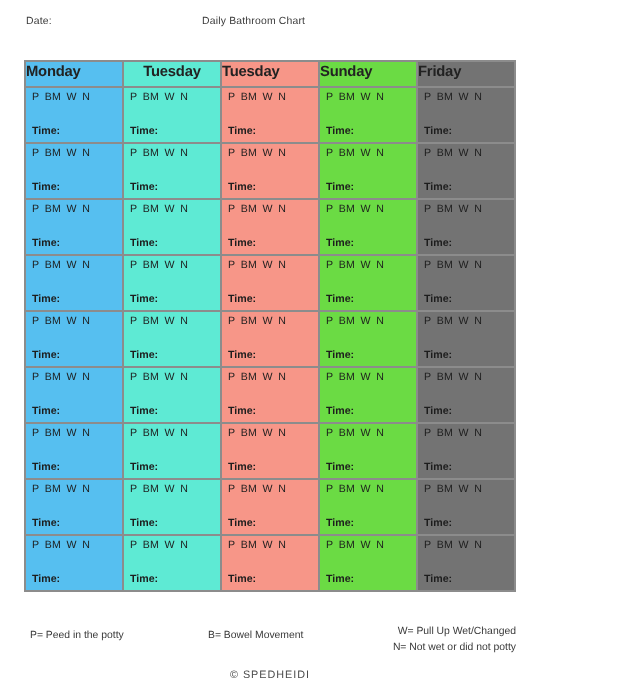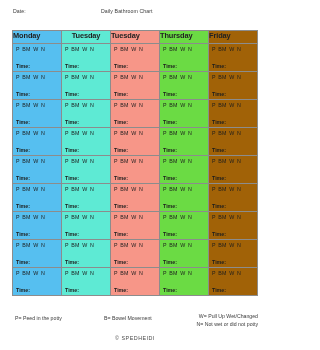--- a/index.html
+++ b/index.html
@@ -99,21 +99,21 @@
     font-weight: bold;
     color: #1d1d1d;
     white-space: nowrap;
   }
 
   
   .col-mon { background: #56bff0; }
   .col-tue { background: #5eead4; text-align: center; }
   .col-wed { background: #f79688; }
   .col-thu { background: #6bdb44; }
-  .col-fri { background: #a16207; }
+  .col-fri { background: #737373; }
 
   
   .legend {
     position: absolute;
     left: 0;
     top: 313px;
     width: 270px;
     height: 22px;
   }
   .legend-p {
@@ -165,21 +165,21 @@
     <div class="date-label">Date:</div>
     <div class="chart-title">Daily Bathroom Chart</div>
   </div>
 
   <table class="chart-table">
     <thead>
       <tr id="head-row">
           <th class="day-head col-mon">Monday</th>
           <th class="day-head col-tue">Tuesday</th>
           <th class="day-head col-wed">Tuesday</th>
-          <th class="day-head col-thu">Thursday</th>
+          <th class="day-head col-thu">Sunday</th>
           <th class="day-head col-fri">Friday</th>
         </tr>
     </thead>
     <tbody id="body-rows">
         <tr>
           <td class="entry-cell col-mon">
             <div class="marks"><span>P</span><span>BM</span><span>W</span><span>N</span></div>
             <div class="time-label">Time:</div>
           </td>
           <td class="entry-cell col-tue">

